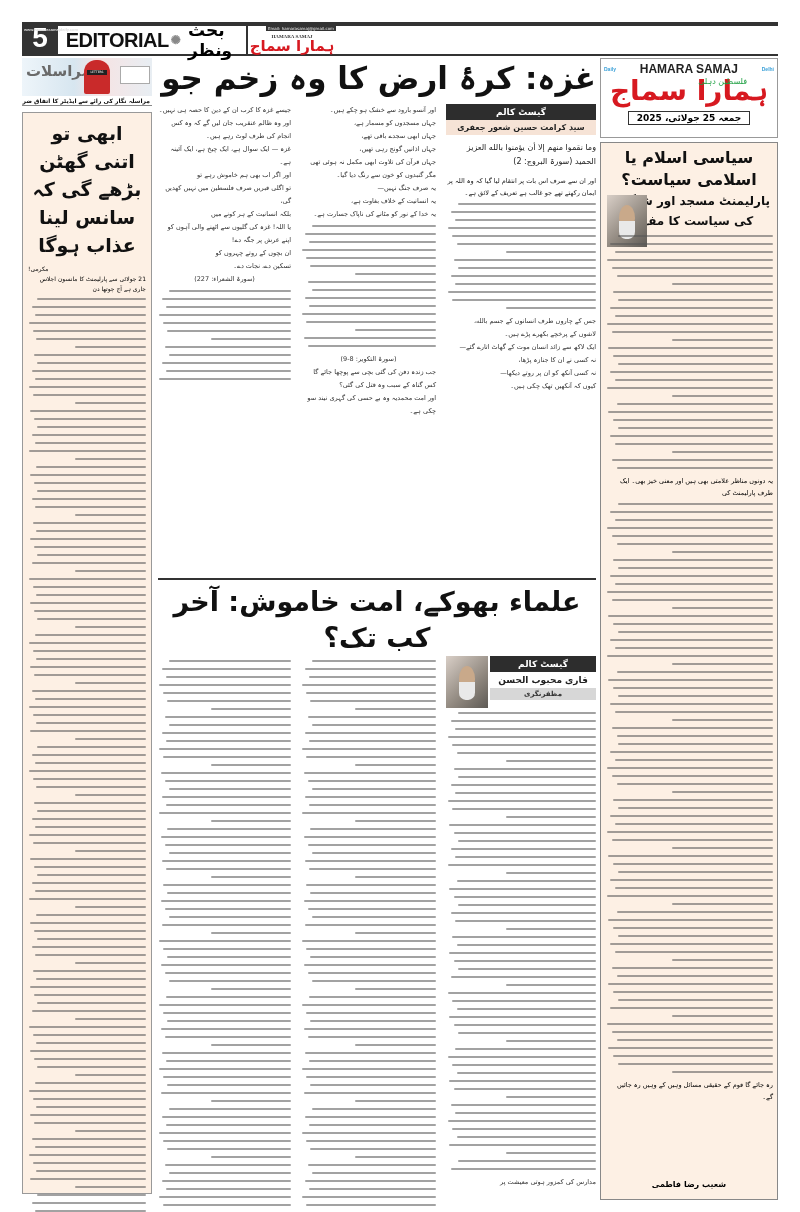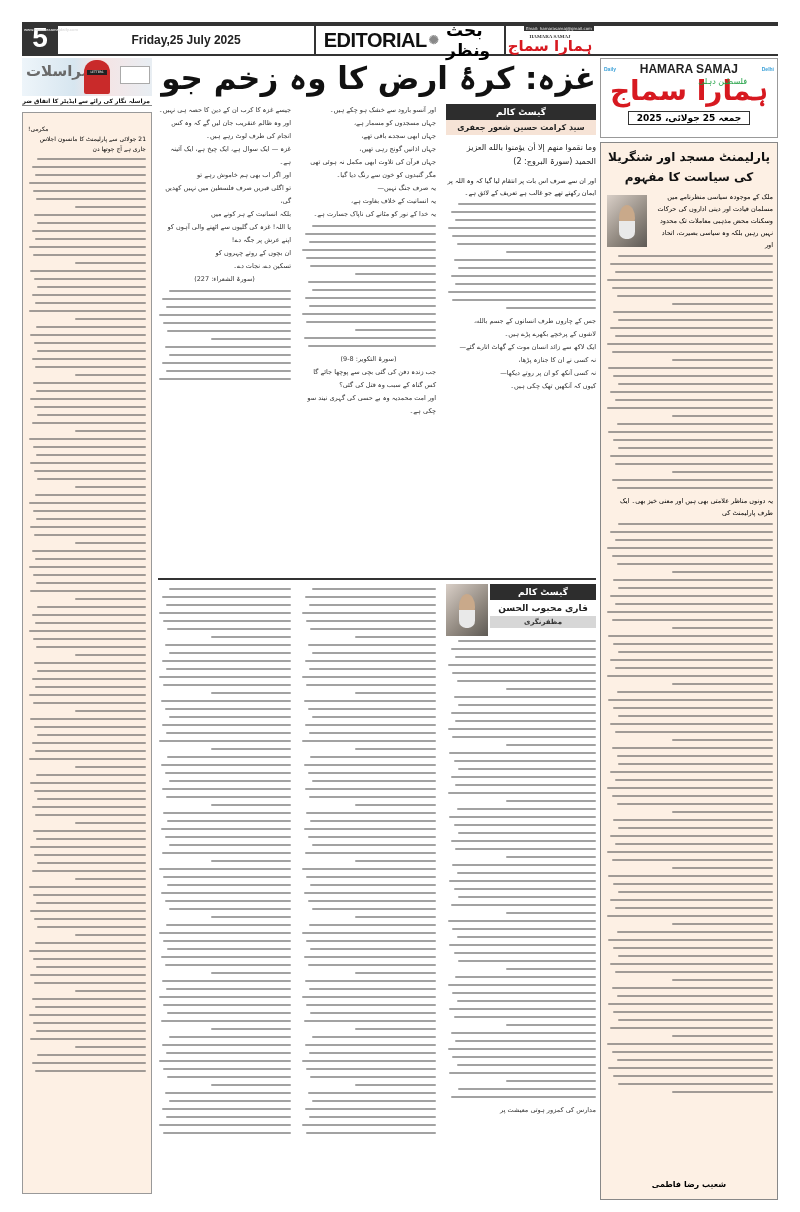--- a/index.html
+++ b/index.html
@@ -73,21 +73,20 @@
 </head>
 <body>
 
 <div class="page">
 
   <div class="mast">
     <div class="pg-num">
       <span class="site">www.hamarasamajdaily.com</span>
       <span>5</span>
     </div>
-    <div class="date-box">Friday,25 July 2025</div>
     <div class="editorial">
       <span>EDITORIAL</span>
       <span class="flower">✺</span>
     </div>
     <div class="bahas">بحث ونظر</div>
     <div class="mast-logo">
       <span class="email">Email: hamarasamaj@gmail.com</span>
       <span class="en">HAMARA SAMAJ</span>
       <span class="ur">ہمارا سماج</span>
     </div>
@@ -96,20 +95,21 @@
   <div class="col-left">
     <div class="letters-banner">
       <span class="title">مراسلات</span>
       <div class="postbox">
           <span>LETTERS</span>
         </div>
       <div class="pen"></div>
     </div>
     <div class="letters-note">مراسلہ نگار کی رائے سے ایڈیٹر کا اتفاق ضروری نہیں</div>
     <div class="letter-box">
+      <div class="letter-head">ابھی تو اتنی گھٹن بڑھے گی کہ سانس لینا عذاب ہوگا</div>
       <div class="letter-sub">مکرمی!</div>
       <div style="font-size:6px;line-height:10px;">21 جولائی سے پارلیمنٹ کا مانسون اجلاس جاری ہے آج چوتھا دن</div>
       <div class="body-lines" id="letter-lines">
           <div class="ln" style="width: 92%; margin-left: auto;"></div>
           <div class="ln" style="width: 97%; margin-left: auto;"></div>
           <div class="ln" style="width: 94%; margin-left: auto;"></div>
           <div class="ln" style="width: 99%; margin-left: auto;"></div>
           <div class="ln" style="width: 96%; margin-left: auto;"></div>
           <div class="ln" style="width: 93%; margin-left: auto;"></div>
           <div class="ln" style="width: 60%; margin-left: auto;"></div>
@@ -322,20 +322,21 @@
             <div class="ln" style="width: 92%; margin-left: auto;"></div>
             <div class="ln" style="width: 97%; margin-left: auto;"></div>
             <div class="ln" style="width: 94%; margin-left: auto;"></div>
             <div class="ln" style="width: 99%; margin-left: auto;"></div>
           </div>
       </div>
     </div>
 
     <div class="divider"></div>
 
+    <div class="headline2">علماء بھوکے، امت خاموش: آخر کب تک؟</div>
     <div class="art2">
       <div class="text-col" style="right:0;width:150px;">
         <div style="display:flex;direction:rtl;gap:2px;">
           <div style="flex:1;">
             <div class="guest-tag">گیسٹ کالم</div>
             <div class="author-band" style="background:#fff;font-size:9px;">قاری محبوب الحسن</div>
             <div class="place-band">مظفرنگری</div>
           </div>
           <div class="photo" style="width:42px;height:52px;">
               <div class="face"></div>
@@ -559,26 +560,26 @@
       <div class="row">
         <small>Daily</small>
         <span>HAMARA SAMAJ</span>
         <small>Delhi</small>
       </div>
       <div class="tag">فلسطین دہلی</div>
       <div class="urdu-logo">ہمارا سماج</div>
       <div class="udate">جمعہ 25 جولائی، 2025</div>
     </div>
     <div class="article3">
+      <div class="h3">سیاسی اسلام یا اسلامی سیاست؟</div>
       <div class="h3b">پارلیمنٹ مسجد اور شنگریلا کی سیاست کا مفہوم</div>
       <div class="photo a3photo">
           <div class="face"></div>
           <div class="beard"></div>
         </div>
-      <div style="font-size:6.5px;line-height:12px;margin-left:48px;margin-top:4px;">ملک کے موجودہ سیاسی منظرنامے میں مسلمان قیادت اور دینی اداروں کی حرکات وسکنات محض مذہبی معاملات تک محدود نہیں رہیں بلکہ وہ سیاسی بصیرت، اتحاد اور</div>
       <div class="body-lines" id="a3-lines-1">
           <div class="ln" style="width: 92%; margin-left: auto;"></div>
           <div class="ln" style="width: 97%; margin-left: auto;"></div>
           <div class="ln" style="width: 94%; margin-left: auto;"></div>
           <div class="ln" style="width: 99%; margin-left: auto;"></div>
           <div class="ln" style="width: 96%; margin-left: auto;"></div>
           <div class="ln" style="width: 93%; margin-left: auto;"></div>
           <div class="ln" style="width: 60%; margin-left: auto;"></div>
           <div class="ln" style="width: 95%; margin-left: auto;"></div>
           <div class="ln" style="width: 92%; margin-left: auto;"></div>
@@ -674,16 +675,17 @@
           <div class="ln" style="width: 97%; margin-left: auto;"></div>
           <div class="ln" style="width: 60%; margin-left: auto;"></div>
           <div class="ln" style="width: 99%; margin-left: auto;"></div>
           <div class="ln" style="width: 96%; margin-left: auto;"></div>
           <div class="ln" style="width: 93%; margin-left: auto;"></div>
           <div class="ln" style="width: 98%; margin-left: auto;"></div>
           <div class="ln" style="width: 95%; margin-left: auto;"></div>
           <div class="ln" style="width: 92%; margin-left: auto;"></div>
           <div class="ln" style="width: 60%; margin-left: auto;"></div>
         </div>
+      <div style="font-size:6.5px;line-height:12px;">رہ جائے گا قوم کے حقیقی مسائل وہیں کے وہیں رہ جائیں گے۔</div>
       <div class="a3sig">شعیب رضا فاطمی</div>
     </div>
   </div>
 </div>
 
 </body></html>

